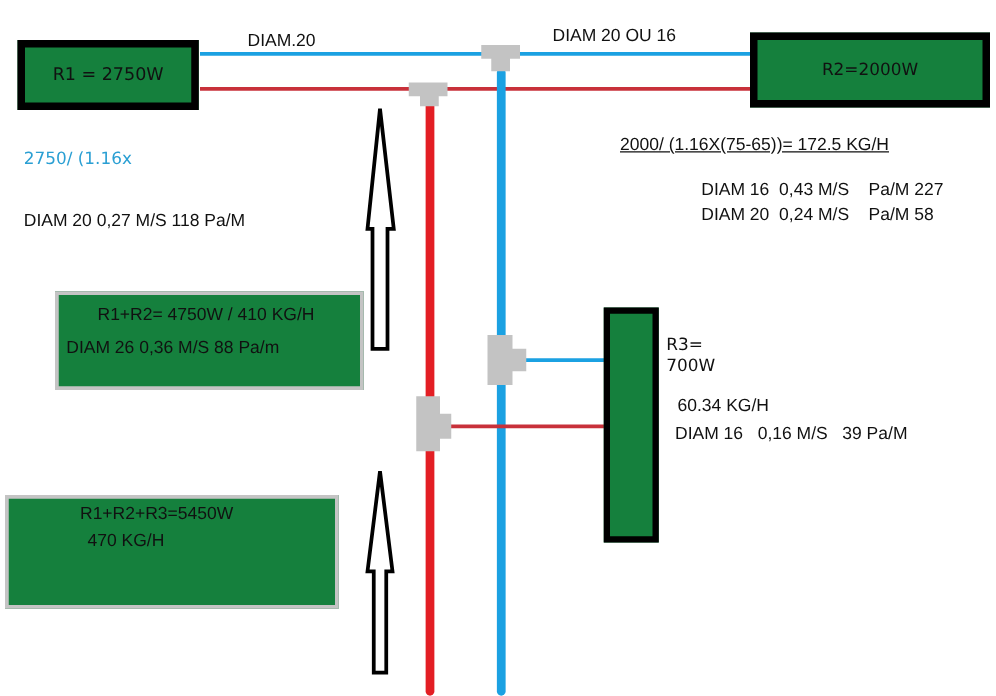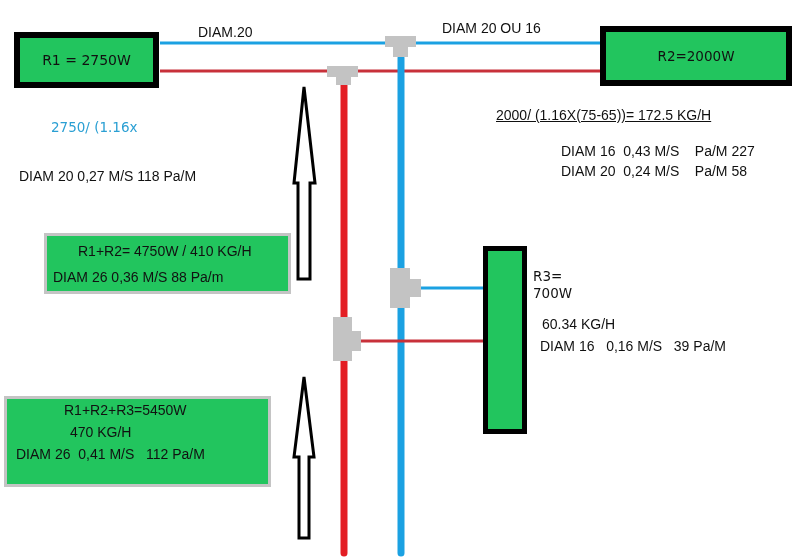--- a/index.html
+++ b/index.html
@@ -1,22 +1,22 @@
 <!DOCTYPE html>
 <html><head>
 <meta charset="utf-8">
 <style>
   html, body { margin:0; padding:0; background:#ffffff; }
   body { width:797px; height:557px; position:relative; overflow:hidden;
          font-family:"Liberation Sans", sans-serif; color:#111; }
   svg#diagram { position:absolute; left:0; top:0; }
   .txt { position:absolute; white-space:nowrap; font-size:14px; line-height:16px; color:#111; }
   .dv { font-family:"DejaVu Sans", sans-serif; font-size:13.5px; }
-  .cyan { color:#2a9fd3;margin-left:32px; }
-  .box { position:absolute; background:#22c55e; }
+  .cyan { color:#2a9fd3; }
+  .box { position:absolute; background:#15803d; }
   .rad { border:6px solid #000; box-sizing:border-box; display:flex; align-items:center; justify-content:center; }
   .info { border:3px solid #c4c4c4; box-sizing:border-box; }
 </style>
 </head>
 <body>
 
 <svg id="diagram" width="797" height="557" viewBox="0 0 797 557">
 
   <line x1="160" y1="43" x2="603" y2="43" stroke="#1ba1e2" stroke-width="3"></line>
 
@@ -63,29 +63,28 @@
 
 <div class="txt" style="left:19px;top:119px;font-size:14px;">
   <div class="cyan dv">2750/ (1.16x</div>
 </div>
 <span class="txt" style="left:19px;top:168px;">DIAM 20  0,27 M/S  118 Pa/M</span>
 
 <span class="txt" style="left:496px;top:107px;text-decoration:underline;">2000/ (1.16X(75-65))= 172.5  KG/H</span>
 <span class="txt" style="left:561px;top:143px;white-space:pre;">DIAM 16  0,43 M/S    Pa/M 227</span>
 <span class="txt" style="left:561px;top:163px;white-space:pre;">DIAM 20  0,24 M/S    Pa/M 58</span>
 
-<div class="box info" style="left:44px;top:233px;width:247px;height:61px;">
+<div class="box info" style="left:44px;top:233px;width:247px;height:79px;">
   <span class="txt" style="left:31px;top:7px;">R1+R2= 4750W / 410 KG/H</span>
   <span class="txt" style="left:6px;top:33px;">DIAM 26  0,36 M/S  88 Pa/m</span>
 </div>
 
 <div class="txt dv" style="left:533px;top:268px;font-size:13.5px;line-height:17px;">
   <div>R3=</div>
   <div>700W</div>
 </div>
 <span class="txt" style="left:542px;top:316px;">60.34 KG/H</span>
 <span class="txt" style="left:540px;top:338px;white-space:pre;">DIAM 16   0,16 M/S   39 Pa/M</span>
 
 <div class="box info" style="left:4px;top:396px;width:267px;height:91px;text-align:center;">
   <span class="txt" style="left:57px;top:3px;">R1+R2+R3=5450W</span>
   <span class="txt" style="left:63px;top:25px;">470 KG/H</span>
-  <span class="txt" style="left:9px;top:47px;white-space:pre;">DIAM 26  0,41 M/S   112 Pa/M</span>
 </div>
 
 </body></html>

